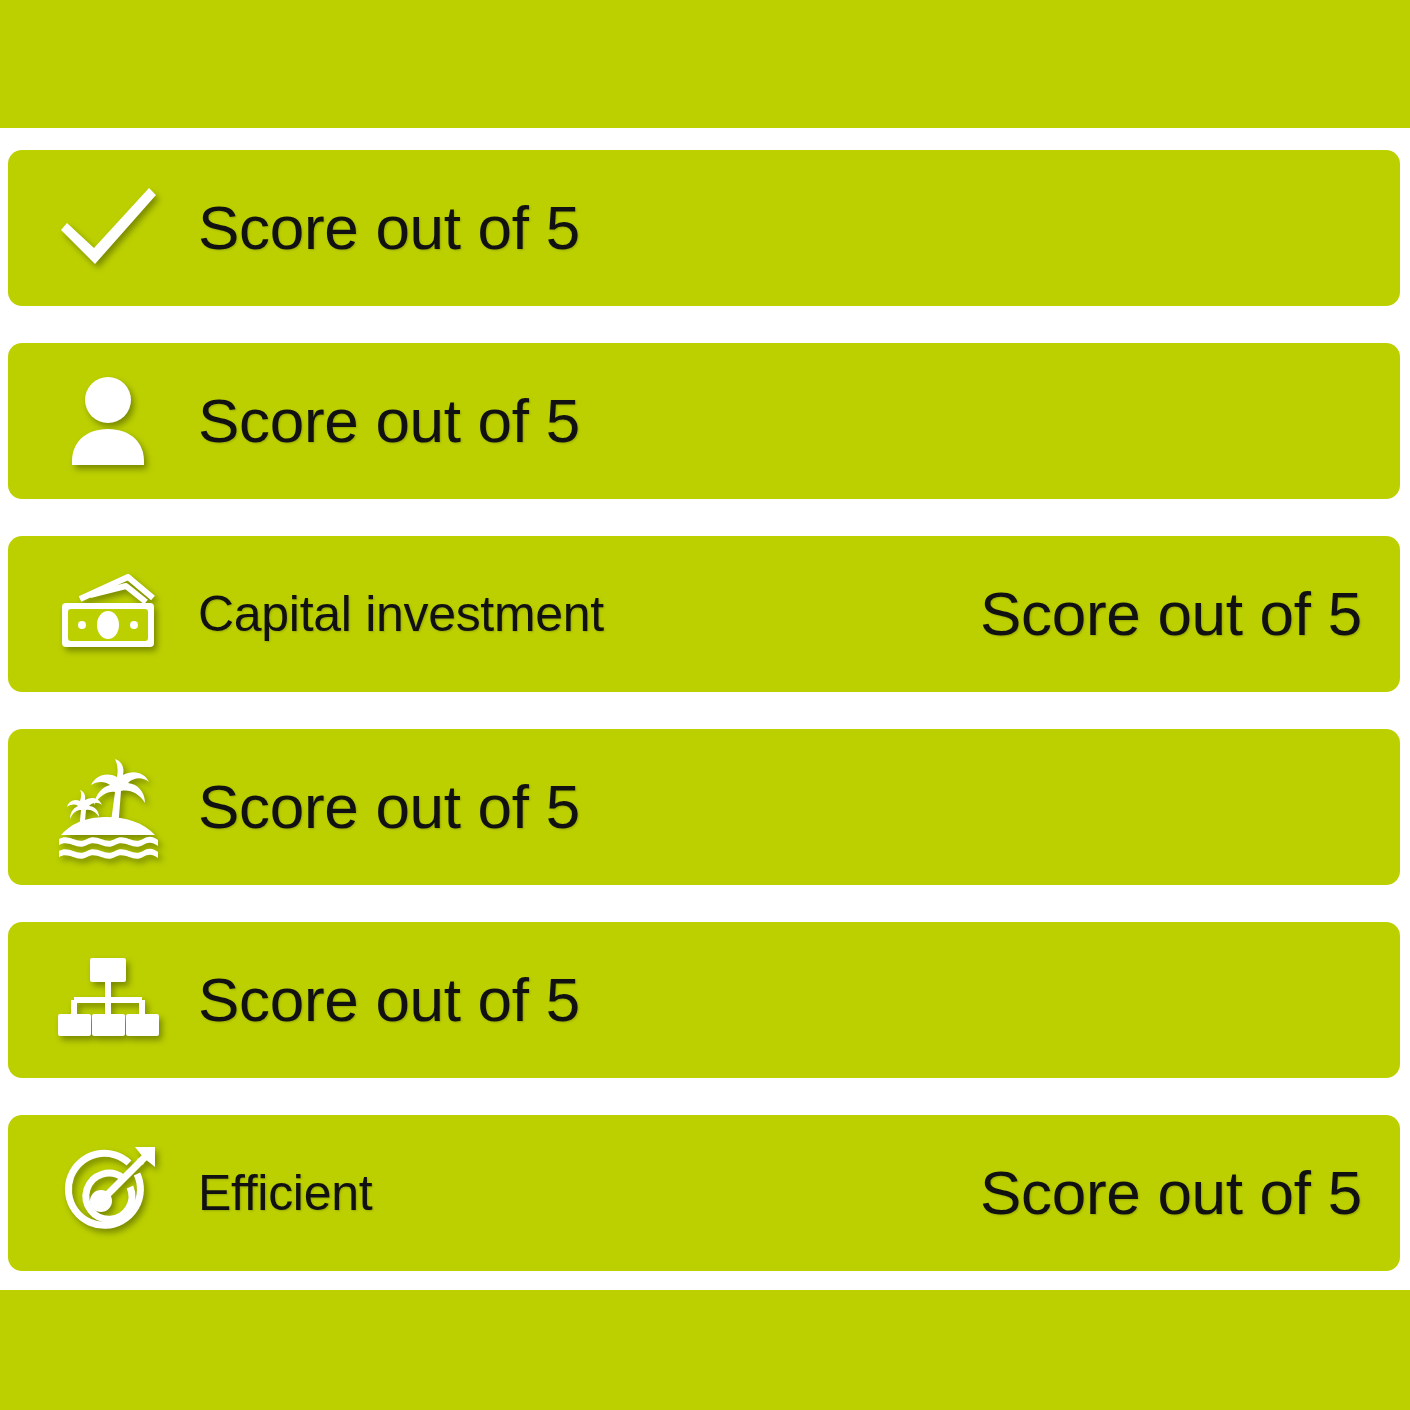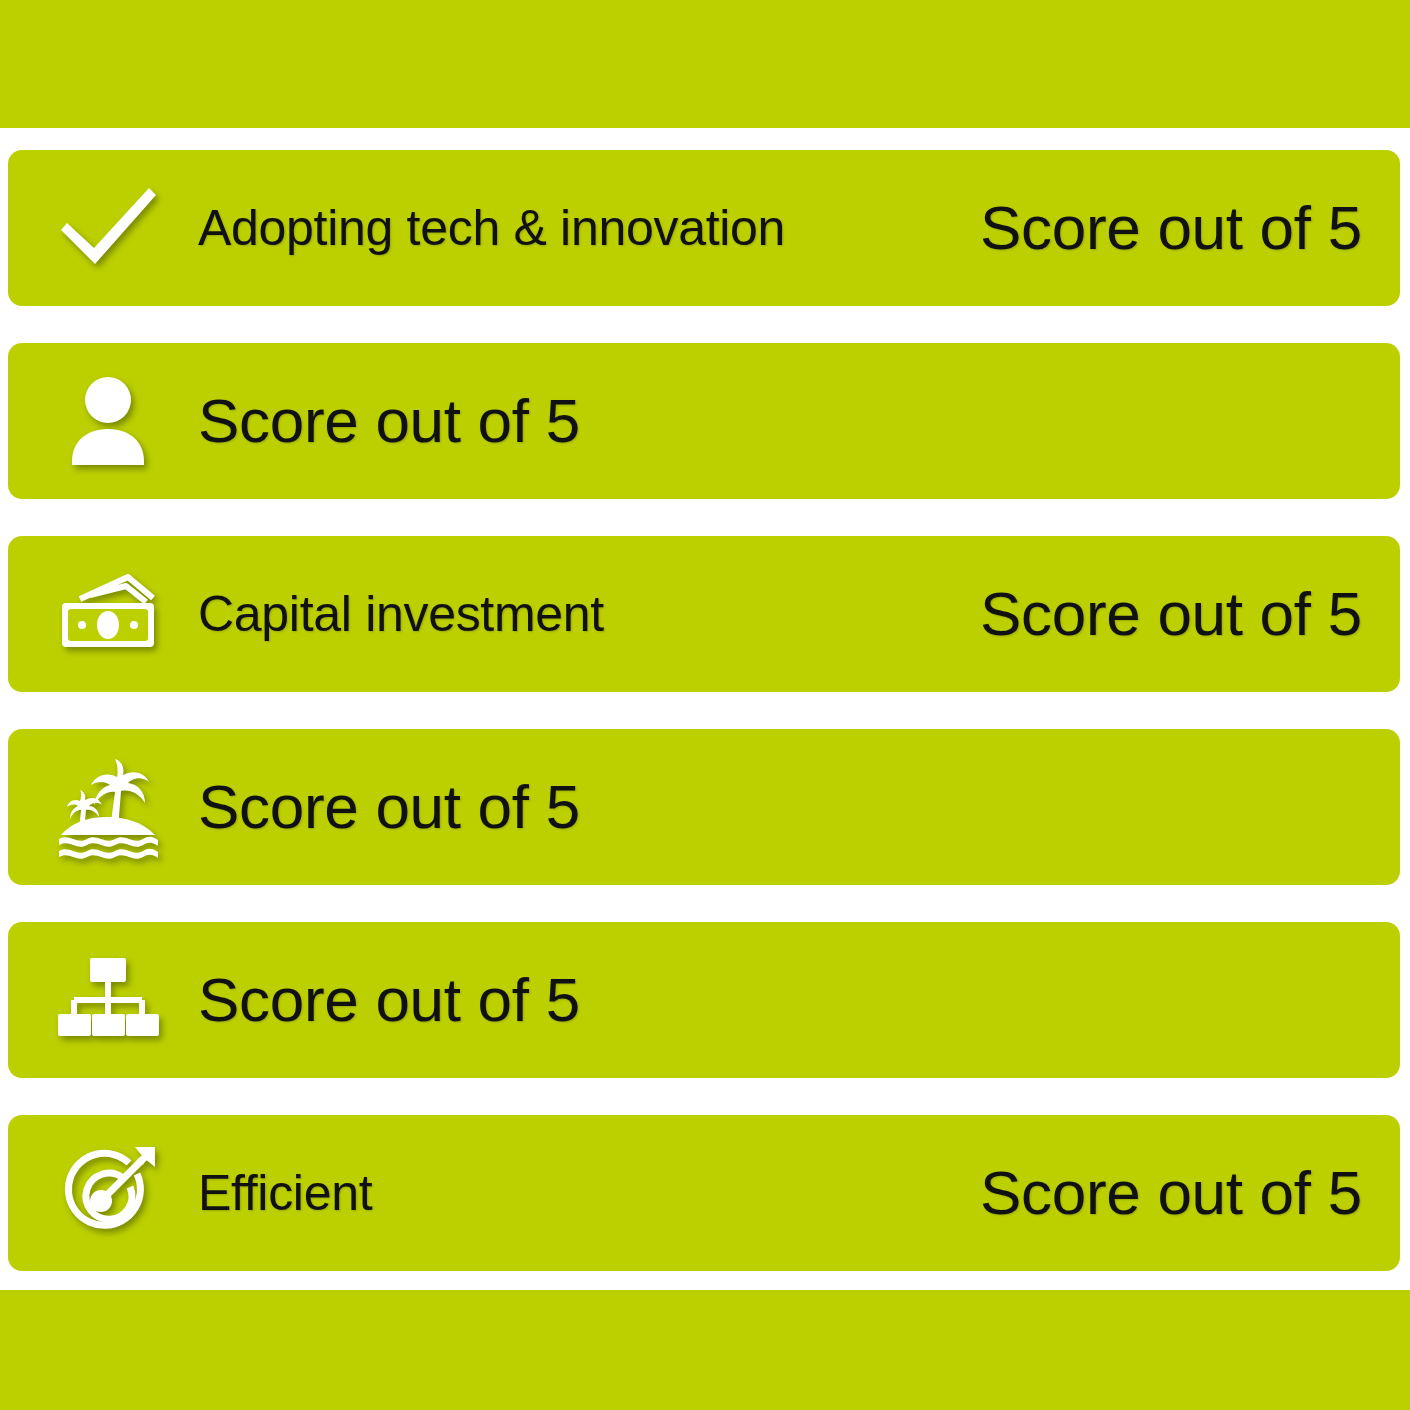--- a/index.html
+++ b/index.html
@@ -109,21 +109,20 @@
   <div class="banner banner-top"></div>
 
   <div class="rows">
 
     <div class="row">
       <div class="row-icon">
         <svg width="110" height="88" viewBox="0 0 110 88" aria-hidden="true">
           <path d="M8 46 L14 39 L41 64 L96 4 L103 11 L42 80 Z" fill="#ffffff"></path>
         </svg>
       </div>
-      <div class="row-label">Adopting tech &amp; innovation</div>
       <div class="row-score">Score out of 5</div>
     </div>
 
     <div class="row">
       <div class="row-icon">
         <svg width="86" height="92" viewBox="0 0 86 92" aria-hidden="true">
           <circle cx="43" cy="25" r="23" fill="#ffffff"></circle>
           <path d="M43 54 C20 54 7 68 7 86 L7 90 L79 90 L79 86 C79 68 66 54 43 54 Z" fill="#ffffff"></path>
         </svg>
       </div>

